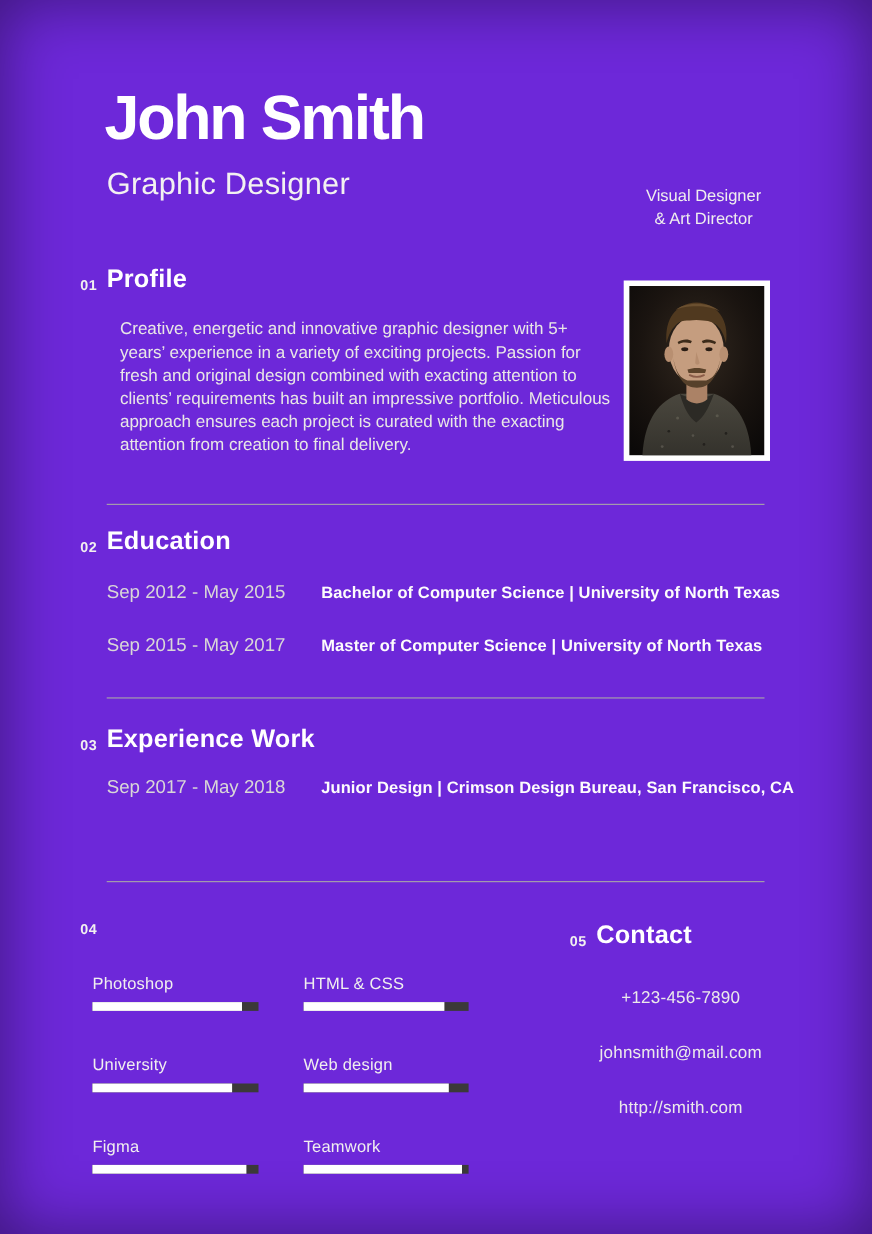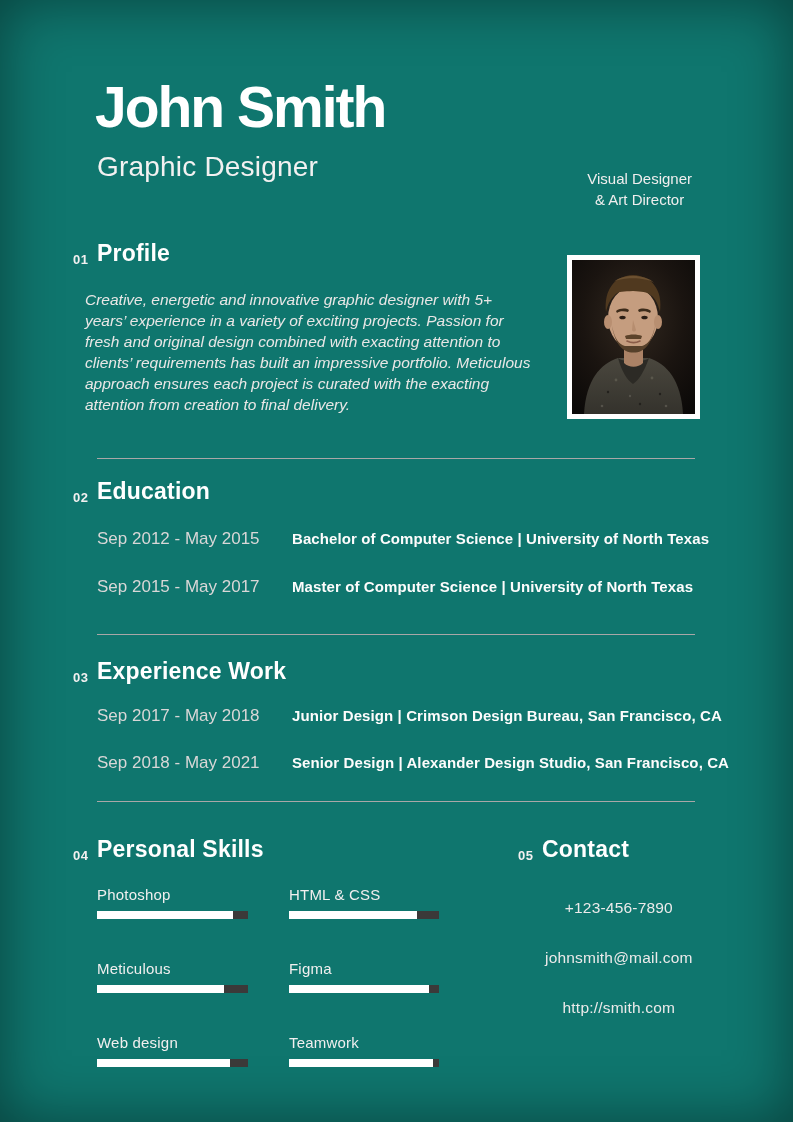--- a/index.html
+++ b/index.html
@@ -2,21 +2,21 @@
 <html><head>
 <meta charset="utf-8">
 <style>
   * { margin: 0; padding: 0; box-sizing: border-box; }
   html, body { background: #141212; }
   .page {
     position: relative;
     width: 793px;
     height: 1122px;
     margin: 0 auto;
-    background: #0f766e;
+    background: #6d28d9;
     box-shadow: inset 0 0 60px rgba(0,0,0,0.45);
     overflow: hidden;
     font-family: "Liberation Sans", "DejaVu Sans", sans-serif;
     color: #ffffff;
   }
 
   
   .name {
     position: absolute; left: 95px; top: 76px;
     font-size: 57px; line-height: 1.1; font-weight: 800;
@@ -36,22 +36,22 @@
   .sec-head .num {
     font-size: 13px; font-weight: 600; color: #f2f0f0;
     width: 24px; margin-top: 1px; letter-spacing: 0.5px;
   }
   .sec-head h2 {
     font-size: 23px; font-weight: 800; color: #ffffff; letter-spacing: 0.2px;
   }
 
   
   .profile-body {
-    position: absolute; left: 85px; top: 289px; width: 450px;
-    font-size: 15.5px; line-height: 21px; color: #e9e7e6; font-style: italic;
+    position: absolute; left: 109px; top: 289px; width: 450px;
+    font-size: 15.5px; line-height: 21px; color: #e9e7e6;
   }
   .photo {
     position: absolute; left: 567px; top: 255px;
     width: 133px; height: 164px;
     background: #ffffff; padding: 5px;
   }
   .photo svg { display: block; width: 100%; height: 100%; }
 
   
   .divider {
@@ -64,21 +64,21 @@
   .t-row .dates {
     width: 155px; flex: 0 0 155px; margin-right: 16px;
     font-size: 17px; font-weight: 500; color: #d9d7d7;
   }
   .t-row .details {
     font-size: 15px; font-weight: 700; color: #fdfcfc; letter-spacing: 0.1px; margin-left: 24px;
   }
 
   
   .skills-grid {
-    position: absolute; left: 97px; top: 886px;
+    position: absolute; left: 84px; top: 886px;
     display: grid; grid-template-columns: 151px 150px;
     column-gap: 60px; row-gap: 19px; gap: 41px;
   }
   .skill .label { font-size: 15px; color: #f1efef; margin-bottom: 8px; letter-spacing: 0.2px; }
   .skill .track { width: 100%; height: 8px; background: #3b3939; }
   .skill .fill { height: 100%; background: #ffffff; }
 
   
   .contact-list { position: absolute; left: 545px; top: 899px; list-style: none; text-align: center; }
   .contact-list li { margin-bottom: 32px; font-size: 15.5px; color: #eceaea; letter-spacing: 0.2px; }
@@ -170,60 +170,55 @@
   <hr class="divider" style="top:634px">
 
   <div class="sec-head" style="top:658px">
     <span class="num">03</span>
     <h2>Experience Work</h2>
   </div>
   <div class="t-row" style="top:706px">
     <span class="dates">Sep 2017 - May 2018</span>
     <span class="details">Junior Design | Crimson Design Bureau, San Francisco, CA</span>
   </div>
-  <div class="t-row" style="top:753px">
-    <span class="dates">Sep 2018 - May 2021</span>
-    <span class="details">Senior Design | Alexander Design Studio, San Francisco, CA</span>
-  </div>
 
   <hr class="divider" style="top:801px">
 
   <div class="sec-head" style="top:836px">
     <span class="num">04</span>
-    <h2>Personal Skills</h2>
   </div>
   <div class="skills-grid">
     <div class="skill">
       <div class="label">Photoshop</div>
       <div class="track">
           <div class="fill" style="width: 90%;"></div>
         </div>
     </div>
     <div class="skill">
       <div class="label">HTML &amp; CSS</div>
       <div class="track">
           <div class="fill" style="width: 85%;"></div>
         </div>
     </div>
     <div class="skill">
-      <div class="label">Meticulous</div>
+      <div class="label">University</div>
       <div class="track">
           <div class="fill" style="width: 84%;"></div>
         </div>
     </div>
     <div class="skill">
+      <div class="label">Web design</div>
+      <div class="track">
+          <div class="fill" style="width: 88%;"></div>
+        </div>
+    </div>
+    <div class="skill">
       <div class="label">Figma</div>
       <div class="track">
           <div class="fill" style="width: 93%;"></div>
-        </div>
-    </div>
-    <div class="skill">
-      <div class="label">Web design</div>
-      <div class="track">
-          <div class="fill" style="width: 88%;"></div>
         </div>
     </div>
     <div class="skill">
       <div class="label">Teamwork</div>
       <div class="track">
           <div class="fill" style="width: 96%;"></div>
         </div>
     </div>
   </div>
 

